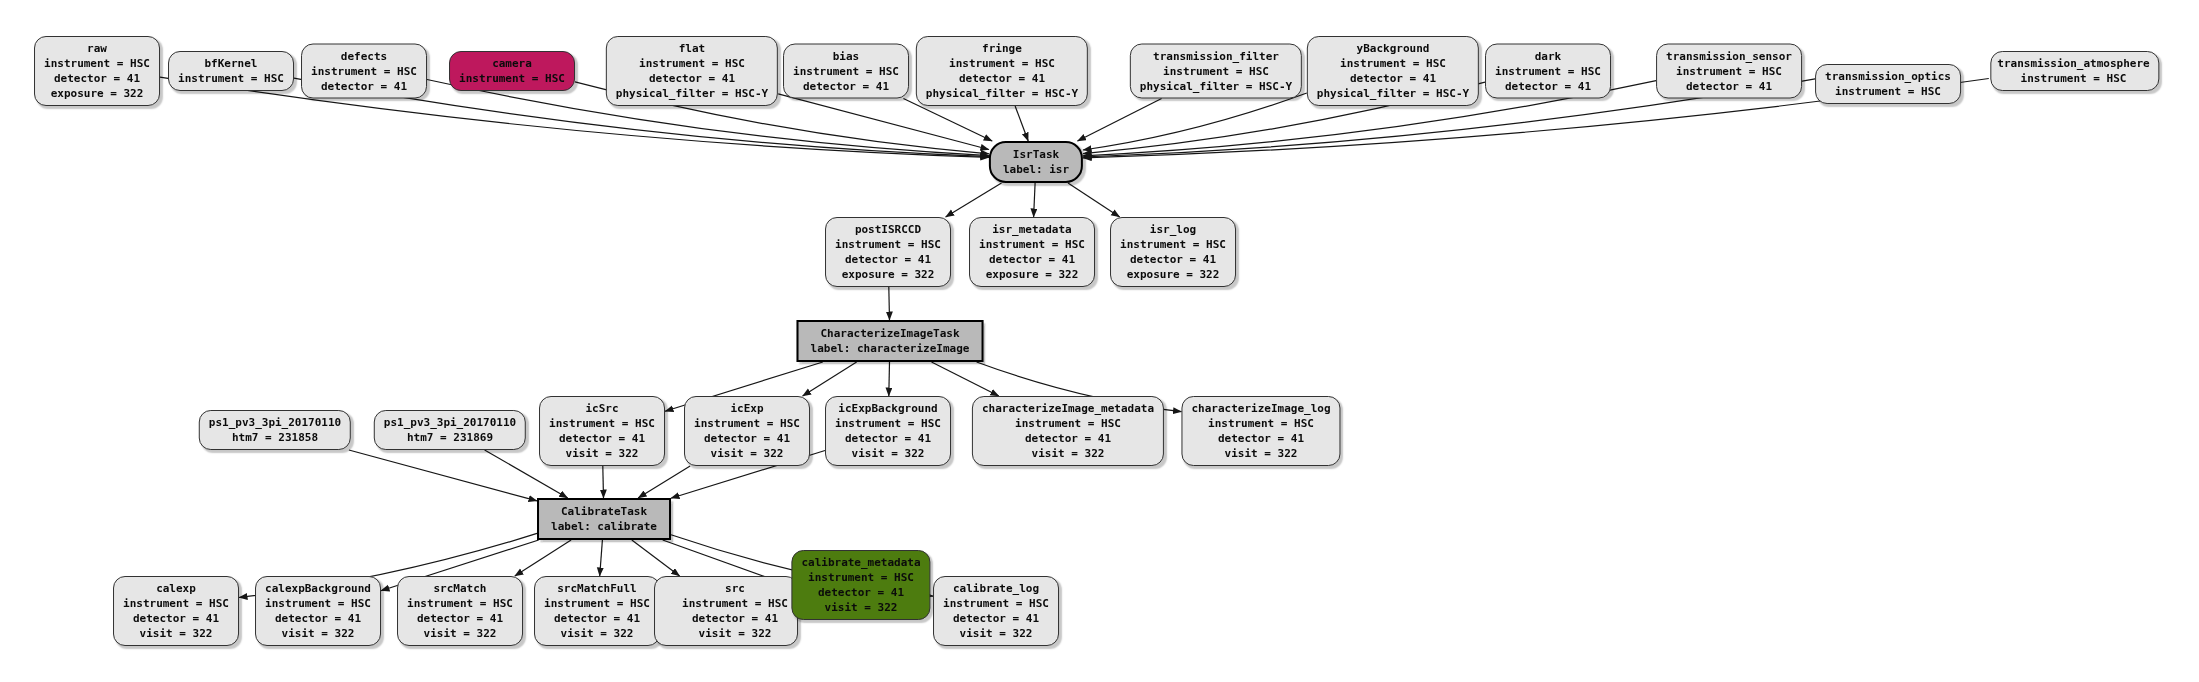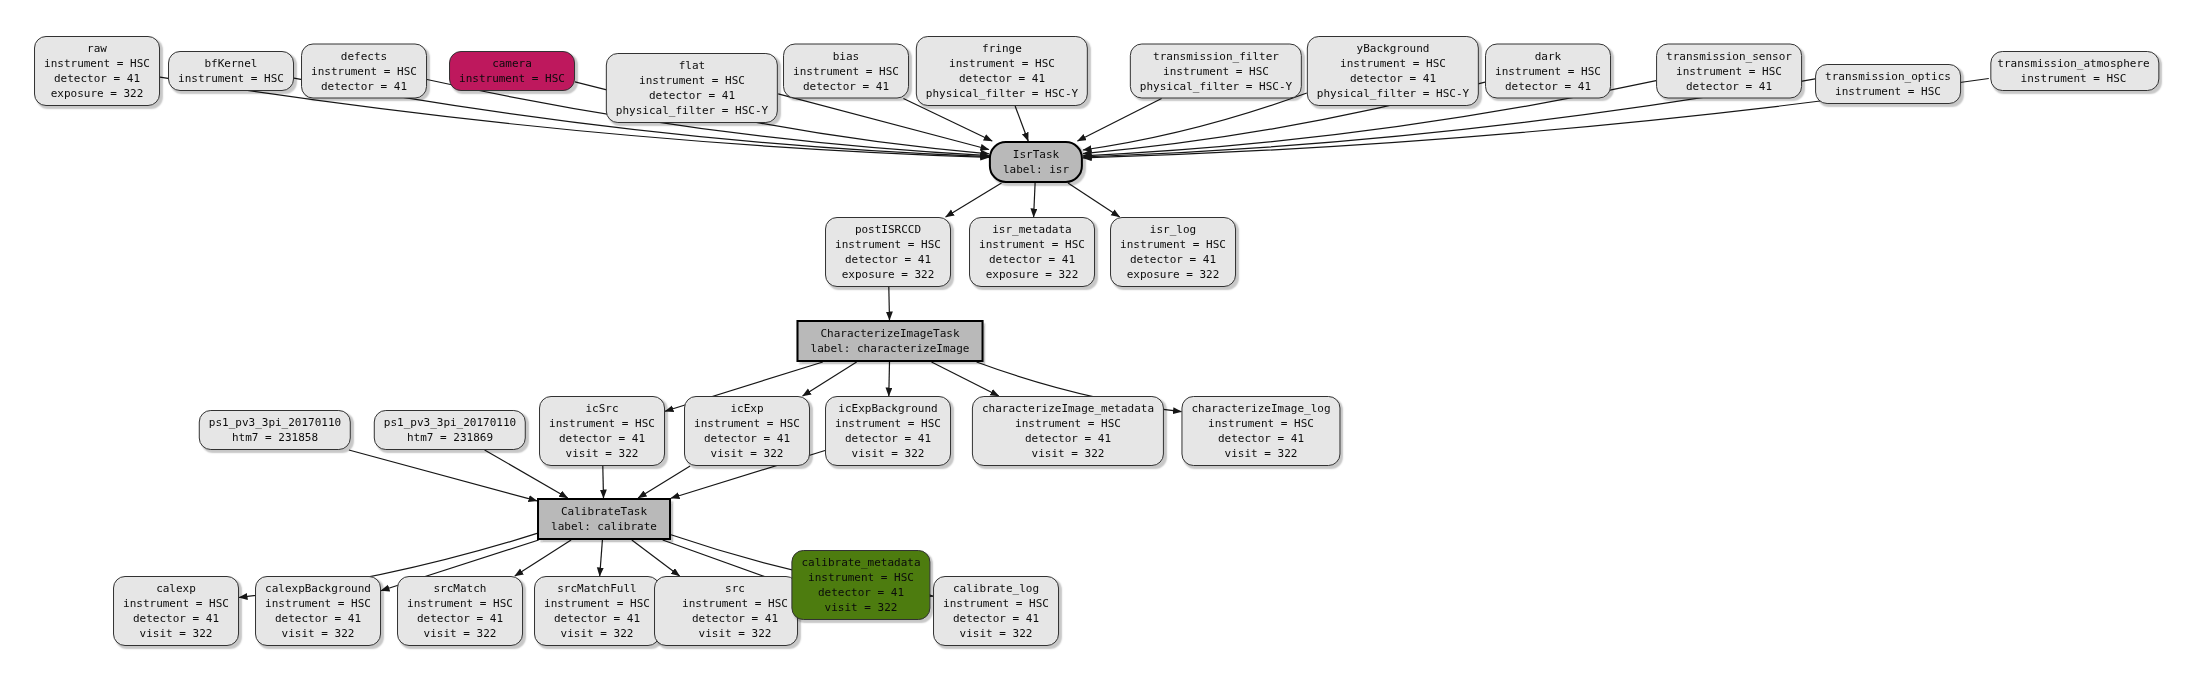--- a/index.html
+++ b/index.html
@@ -40,21 +40,21 @@
     border-radius: 0;
     background: #b9b9b9;
     border: 2px solid #000000;
     padding: 4px 12px;
   }
   .node .line { display: block; }
 </style>
 </head>
 <body>
 
-<div id="canvas" style="width: 2199px; height: 682px; background: rgb(255, 255, 255);">
+<div id="canvas" style="width: 2199px; height: 682px; background: rgb(255, 255, 255); font-weight: bold;">
   <svg id="edge-layer" xmlns="http://www.w3.org/2000/svg" viewBox="0 0 2199 682">
       <defs>
         <marker id="arrow" markerWidth="10" markerHeight="8" refX="8.5" refY="3.5" orient="auto" markerUnits="userSpaceOnUse">
           <path d="M0,0 L9,3.5 L0,7 Z" fill="#161616"></path>
         </marker>
       </defs>
       <path d="M160.0,77.1 Q574.4,143.3 988.9,157.4" fill="none" stroke="#161616" stroke-width="1.2" marker-end="url(#arrow)"></path>
       <path d="M294.0,78.1 Q641.4,143.4 988.9,156.7" fill="none" stroke="#161616" stroke-width="1.2" marker-end="url(#arrow)"></path>
       <path d="M427.0,79.5 Q707.9,141.1 988.9,155.6" fill="none" stroke="#161616" stroke-width="1.2" marker-end="url(#arrow)"></path>
       <path d="M575.0,81.9 Q781.9,136.2 988.9,153.8" fill="none" stroke="#161616" stroke-width="1.2" marker-end="url(#arrow)"></path>
@@ -102,21 +102,21 @@
     </div>
     <div class="node dataset" style="left: 364px; top: 71px; background: rgb(230, 230, 230); border-color: rgb(50, 50, 50);">
       <span class="line">defects</span>
       <span class="line">instrument = HSC</span>
       <span class="line">detector = 41</span>
     </div>
     <div class="node dataset" style="left: 512px; top: 71px; background: #be185d; border-color: rgb(50, 50, 50);">
       <span class="line">camera</span>
       <span class="line">instrument = HSC</span>
     </div>
-    <div class="node dataset" style="left: 692px; top: 88px; background: rgb(230, 230, 230); border-color: rgb(50, 50, 50);">
+    <div class="node dataset" style="left: 692px; top: 71px; background: rgb(230, 230, 230); border-color: rgb(50, 50, 50);">
       <span class="line">flat</span>
       <span class="line">instrument = HSC</span>
       <span class="line">detector = 41</span>
       <span class="line">physical_filter = HSC-Y</span>
     </div>
     <div class="node dataset" style="left: 846px; top: 71px; background: rgb(230, 230, 230); border-color: rgb(50, 50, 50);">
       <span class="line">bias</span>
       <span class="line">instrument = HSC</span>
       <span class="line">detector = 41</span>
     </div>

